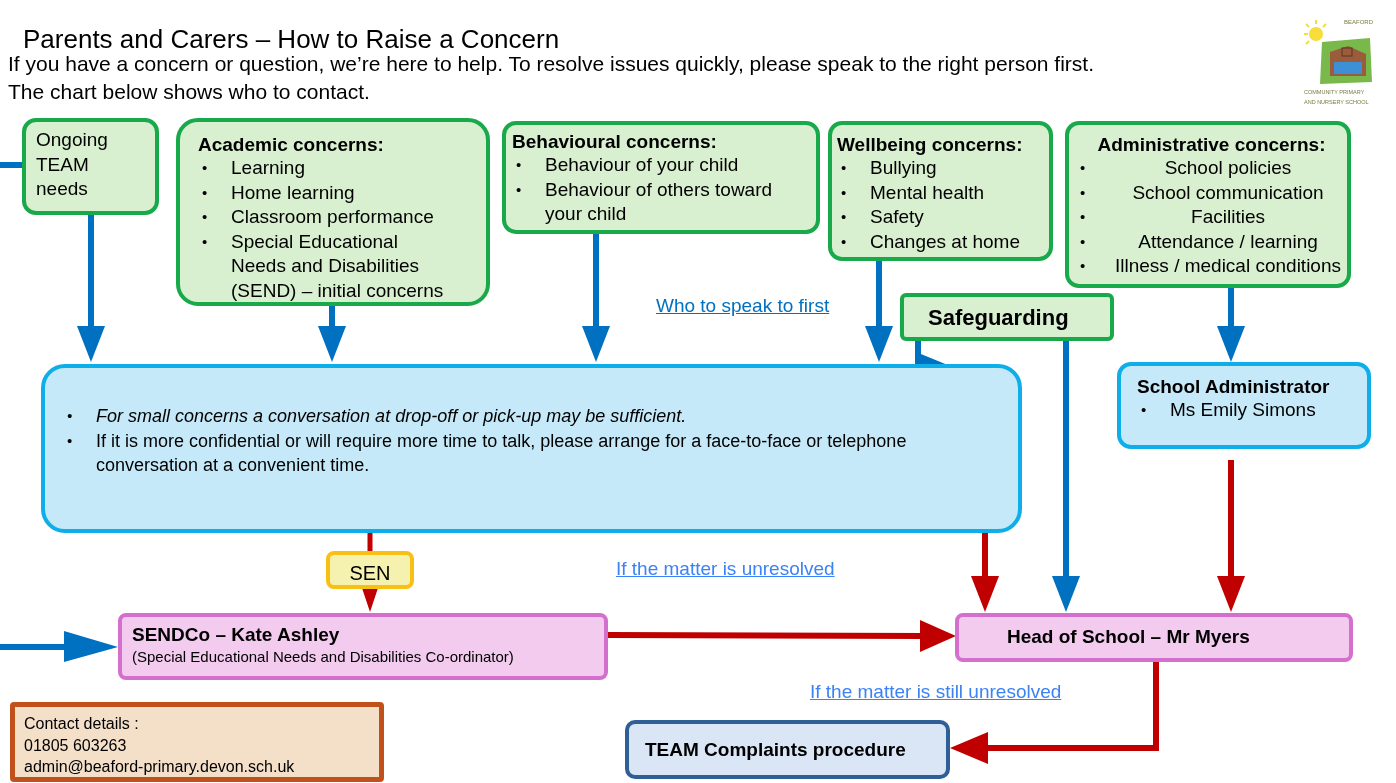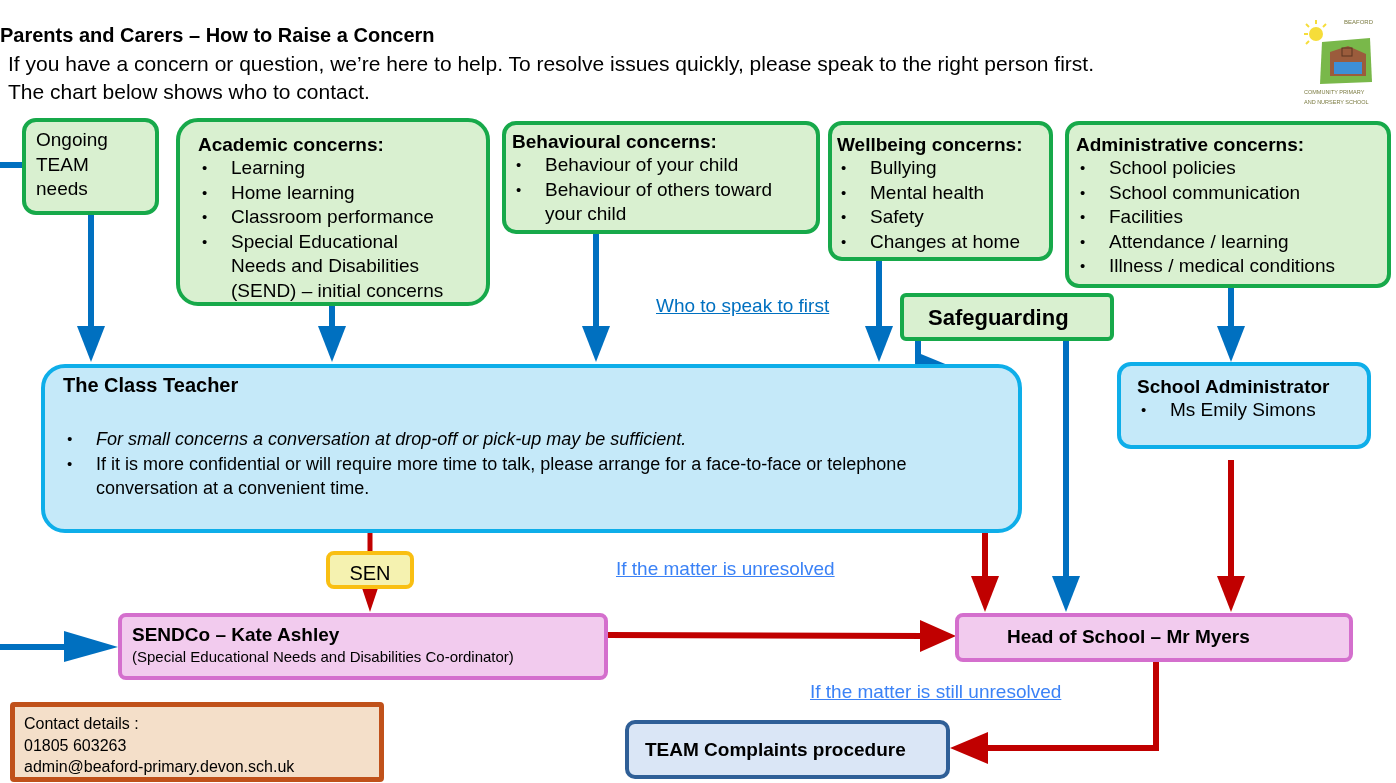--- a/index.html
+++ b/index.html
@@ -1,19 +1,19 @@
 <!DOCTYPE html>
 <html><head>
 <meta charset="utf-8">
 <style>
   html, body { margin: 0; padding: 0; background: #ffffff; }
   body { width: 1396px; height: 783px; position: relative; overflow: hidden;
          font-family: "Liberation Sans", sans-serif; color: #000; }
   .abs { position: absolute; }
-  .hdr-title { left: 0; top: 24px; font-size: 20px; font-weight: bold; }
+  .hdr-title { left: 23px; top: 24px; font-size: 26px; font-weight: normal; }
   .hdr-line { left: 8px; font-size: 21px; }
   .box { position: absolute; box-sizing: border-box; border-radius: 14px; }
   .green { background: #d9f0d0; border: 4px solid #17a94a; }
   .blue { background: #c5e9f9; border: 4px solid #0eaee9; }
   .pink { background: #f2cbee; border: 4px solid #d46fcd; border-radius: 8px; }
   .yellow { background: #f5f2b0; border: 4px solid #f9bf12; border-radius: 8px; }
   .navy { background: #dae6f6; border: 4px solid #2f5f97; border-radius: 10px; }
   .orange { background: #f4dfc9; border: 5px solid #c0511a; border-radius: 4px; }
   .bhead { font-weight: bold; font-size: 19px; }
   ul.bl { list-style: none; margin: 0; padding: 0; }
@@ -129,39 +129,38 @@
 <div class="box green" style="left:828px; top:121px; width:225px; height:140px; padding:9px 0 0 5px;">
   <div class="bhead">Wellbeing concerns:</div>
   <ul class="bl">
     <li>Bullying</li>
     <li>Mental health</li>
     <li>Safety</li>
     <li>Changes at home</li>
   </ul>
 </div>
 
-<div class="box green" style="left:1065px; top:121px; width:326px; height:167px; padding:9px 0 0 7px;">
+<div class="box green" style="left:1065px; top:121px; width:286px; height:167px; padding:9px 0 0 7px;text-align:center;">
   <div class="bhead">Administrative concerns:</div>
   <ul class="bl">
     <li>School policies</li>
     <li>School communication</li>
     <li>Facilities</li>
     <li>Attendance / learning</li>
     <li>Illness / medical conditions</li>
   </ul>
 </div>
 
 <div class="abs lbl-blue" style="left:656px; top:295px;">Who to speak to first</div>
 
 <div class="box green" style="left:900px; top:293px; width:214px; height:48px; border-radius:6px; padding:8px 0 0 24px;">
   <div style="font-weight:bold; font-size:22px;">Safeguarding</div>
 </div>
 
 <div class="box blue" style="left:41px; top:364px; width:981px; height:169px; border-radius:24px; padding:6px 0 0 18px;">
-  <div style="font-weight:bold; font-size:20px;">The Class Teacher</div>
   <ul class="bl" style="margin-top:30px;">
     <li style="font-size:18px;font-style:italic;">For small concerns a conversation at drop-off or pick-up may be sufficient.</li>
     <li style="font-size:18px; width:850px;">If it is more confidential or will require more time to talk, please arrange for a face-to-face or telephone conversation at a convenient time.</li>
   </ul>
 </div>
 
 <div class="box blue" style="left:1117px; top:362px; width:254px; height:87px; padding:10px 0 0 16px;">
   <div class="bhead">School Administrator</div>
   <ul class="bl">
     <li>Ms Emily Simons</li>

